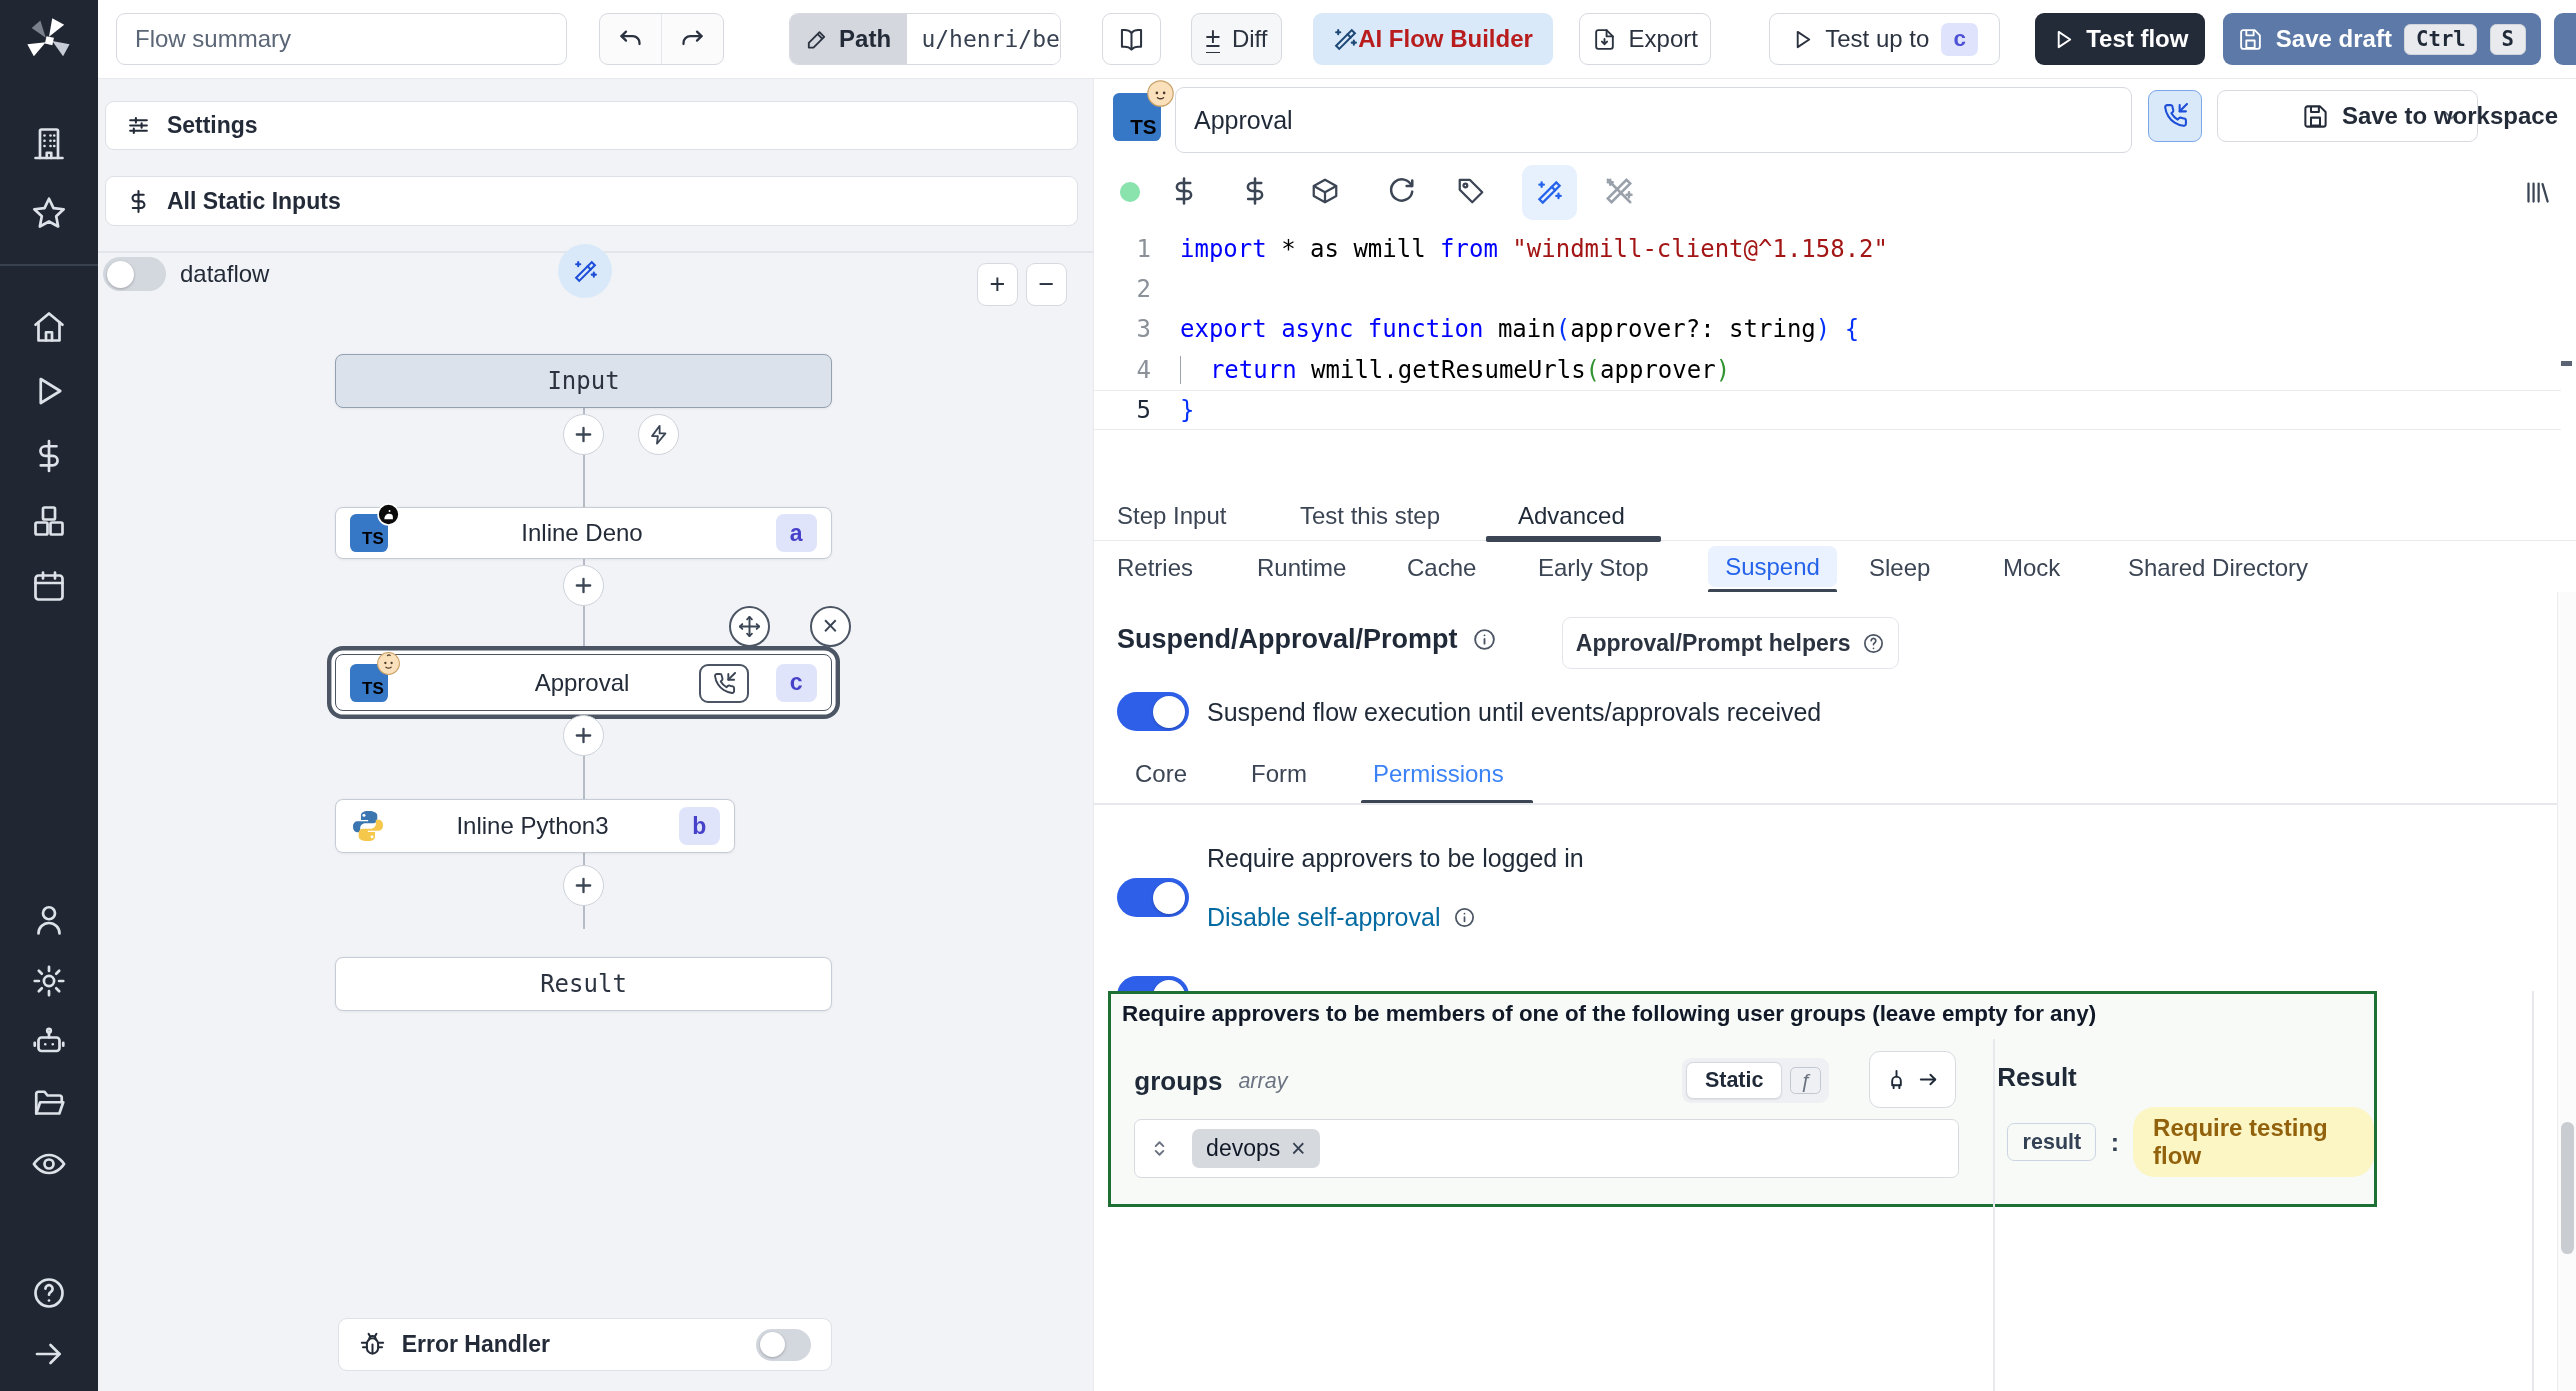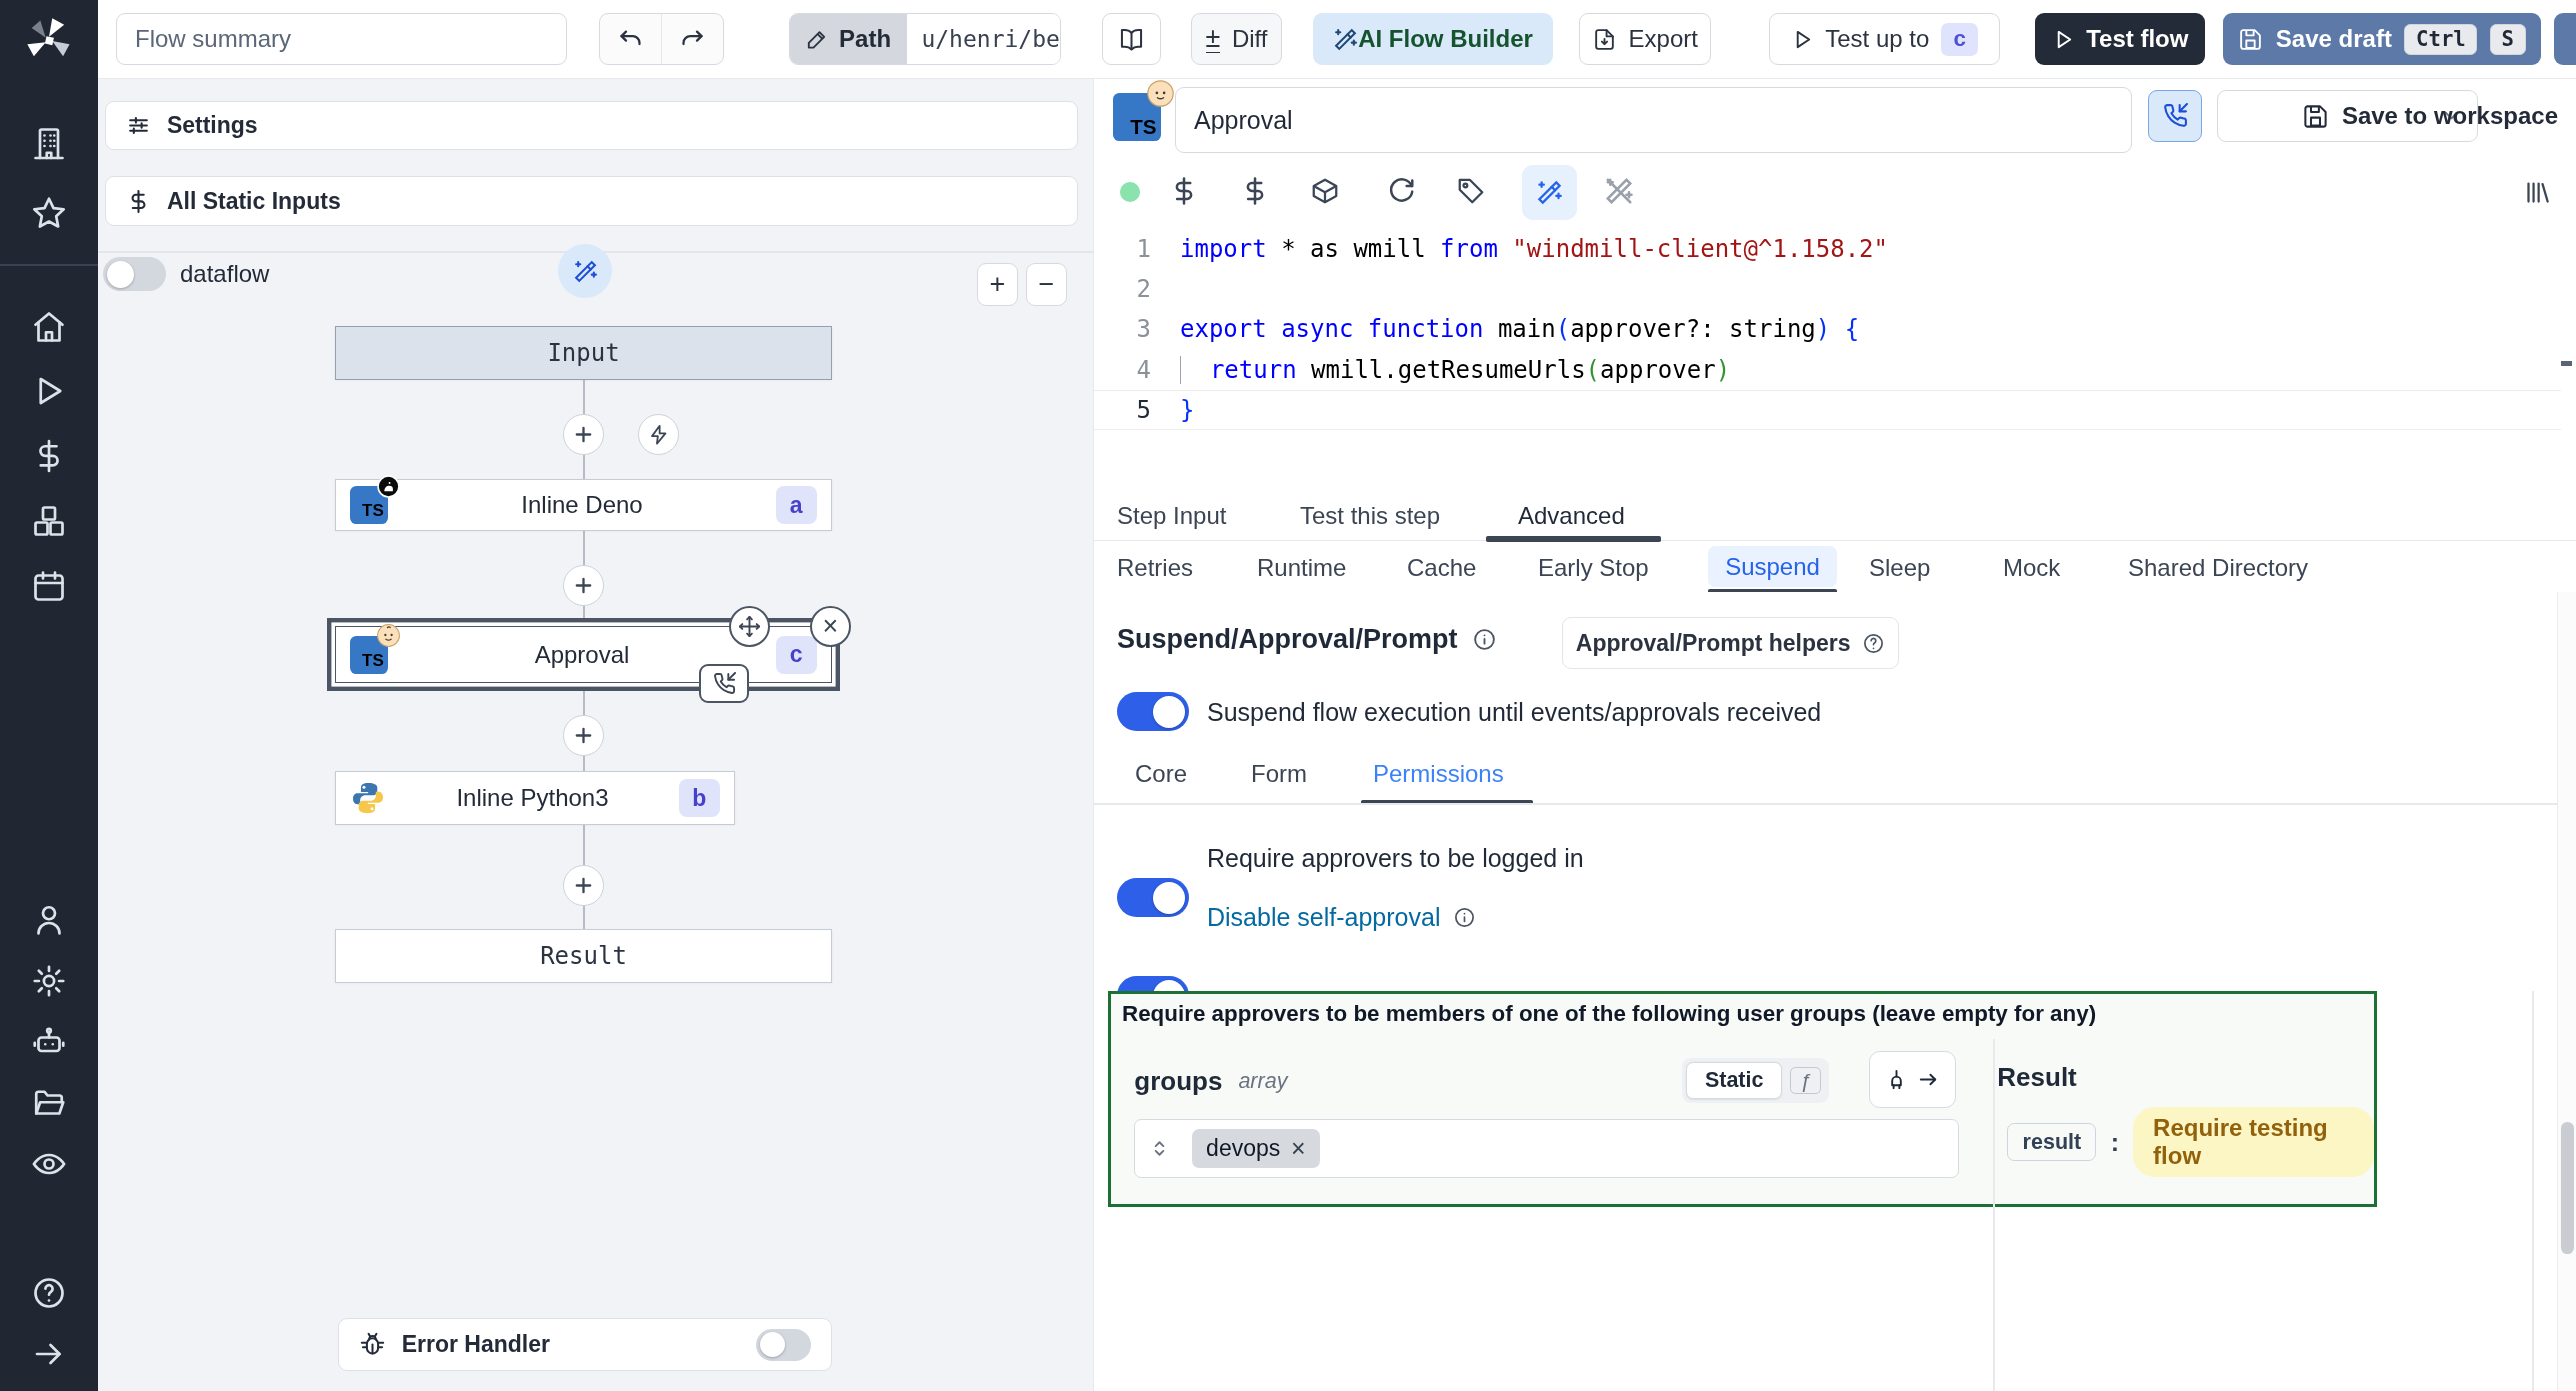--- a/index.html
+++ b/index.html
@@ -30,22 +30,22 @@
     font-family:"DejaVu Sans Mono", monospace; font-size:20.6px; color:#1f2937; }
 
   
   #lpanel { left:98px; top:79px; width:995px; height:1313px; background:#f1f3f6; }
   .card { background:#fff; border:1.8px solid #dde0e5; border-radius:9px; display:flex;
     align-items:center; gap:16px; padding:0 19.7px; font-weight:bold; font-size:23px; }
   .tgl { border-radius:894px; position:relative; cursor:pointer; }
   .tgl .knob { position:absolute; background:#fff; border-radius:50%;
     box-shadow:0 0.9px 2.7px rgba(0,0,0,.25); }
   .tgl.on { background:#2e5fe8; } .tgl.off { background:#d3d7de; }
-  .node { background:#fff; border:1.8px solid #c6ccd5; border-radius:0; display:flex;
-    align-items:center; box-shadow:0 0.9px 2.7px rgba(16,24,40,.06); font-size:24px; }
+  .node { background:#fff; border:1.8px solid #c6ccd5; border-radius:8px; display:flex;
+    align-items:center; box-shadow:0 0.9px 2.7px rgba(16,24,40,.06); font-size:24px;margin-top:28px; }
   .node .lbl { flex:1; text-align:center; }
   .bdg { min-width:41px; height:38px; padding:0 9px; border-radius:8px; background:#dfe4fb;
     color:#4741c9; font-weight:bold; font-size:23px; display:flex; align-items:center;
     justify-content:center; }
   .ts { width:38px; height:38px; border-radius:6.3px; background:#3677c6; color:#000000;
     font-weight:bold; font-size:17px; display:flex; align-items:flex-end;
     justify-content:flex-end; padding:2.7px 4.5px; position:relative; }
   .ovl { position:absolute; top:-12.5px; right:-12.5px; width:25px; height:25px; }
   .pcirc { width:41px; height:41px; border-radius:50%; background:#fff;
     border:1.8px solid #ccd2d9; display:flex; align-items:center; justify-content:center;
@@ -188,21 +188,21 @@
   <div class="a tb btn" style="left:1004px;width:59px">
     <svg width="27" height="27" viewBox="0 0 24 24" fill="none" stroke="#2b3340" stroke-width="1.8" stroke-linejoin="round">
       <path d="M12 6c-1.5-1.6-3.7-2.5-6-2.5H3.5v15H6c2.3 0 4.5.9 6 2.5 1.5-1.6 3.7-2.5 6-2.5h2.5v-15H18c-2.3 0-4.5.9-6 2.5z"></path>
         <path d="M12 6v15"></path>
     </svg>
   </div>
   <div class="a tb btn gray" style="left:1093px;width:91px">
     <span style="font-size:27px;border-bottom:1.8px solid #2b3340;line-height:1">±</span>
     <span>Diff</span>
   </div>
-  <div class="a tb flex" style="left:1215px;width:240px;background:#d9e9fa;border-radius:9px;justify-content:center;gap:0;color:#14532d;font-weight:bold">
+  <div class="a tb flex" style="left:1215px;width:240px;background:#d9e9fa;border-radius:9px;justify-content:center;gap:0;color:#b91c1c;font-weight:bold">
     <svg width="25" height="25" viewBox="0 0 24 24" fill="none" stroke="#1e4976" stroke-width="2" stroke-linecap="round">
       <path d="M6 21 21 6l-3-3L3 18z"></path>
         <path d="M14 7l3 3"></path>
         <path d="M5 3v4M3 5h4M20 13v4M18 15h4"></path>
     </svg>
     <span>AI Flow Builder</span>
   </div>
   <div class="a tb btn" style="left:1481px;width:132px">
     <svg width="25" height="25" viewBox="0 0 24 24" fill="none" stroke="#2b3340" stroke-width="1.8" stroke-linecap="round" stroke-linejoin="round">
       <path d="M14 3H6a2 2 0 0 0-2 2v14a2 2 0 0 0 2 2h12a2 2 0 0 0 2-2V9z"></path>

